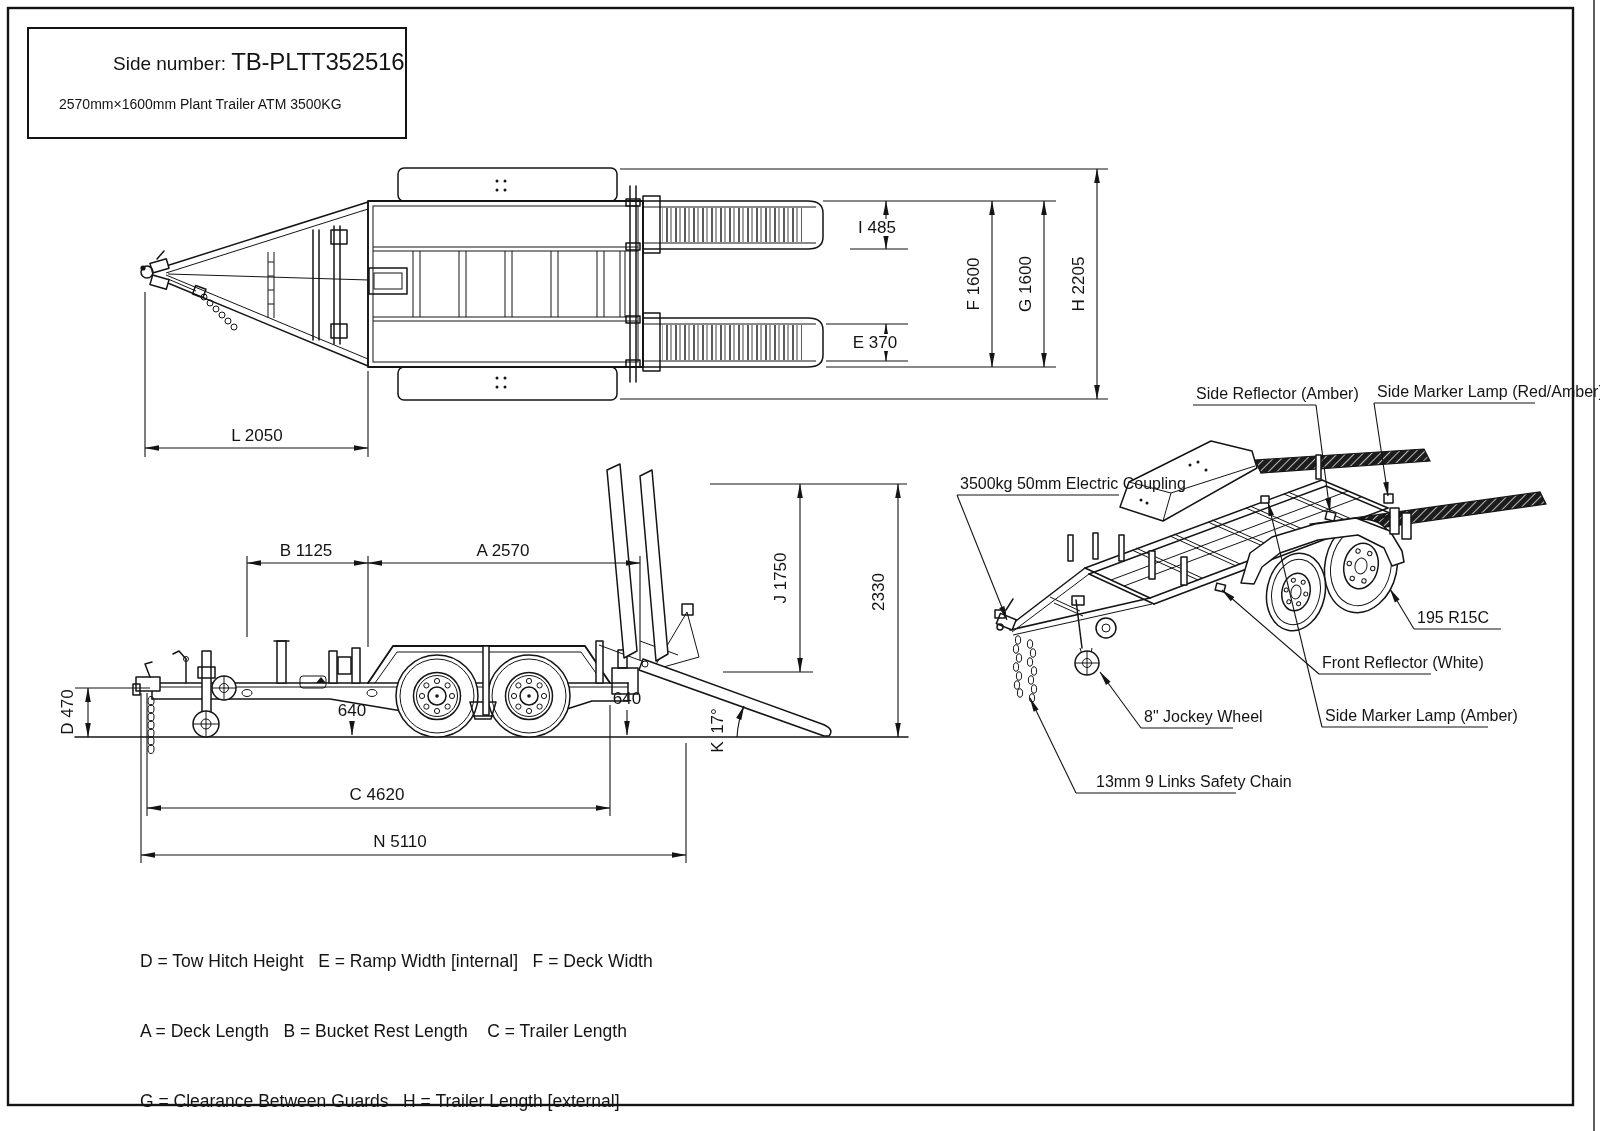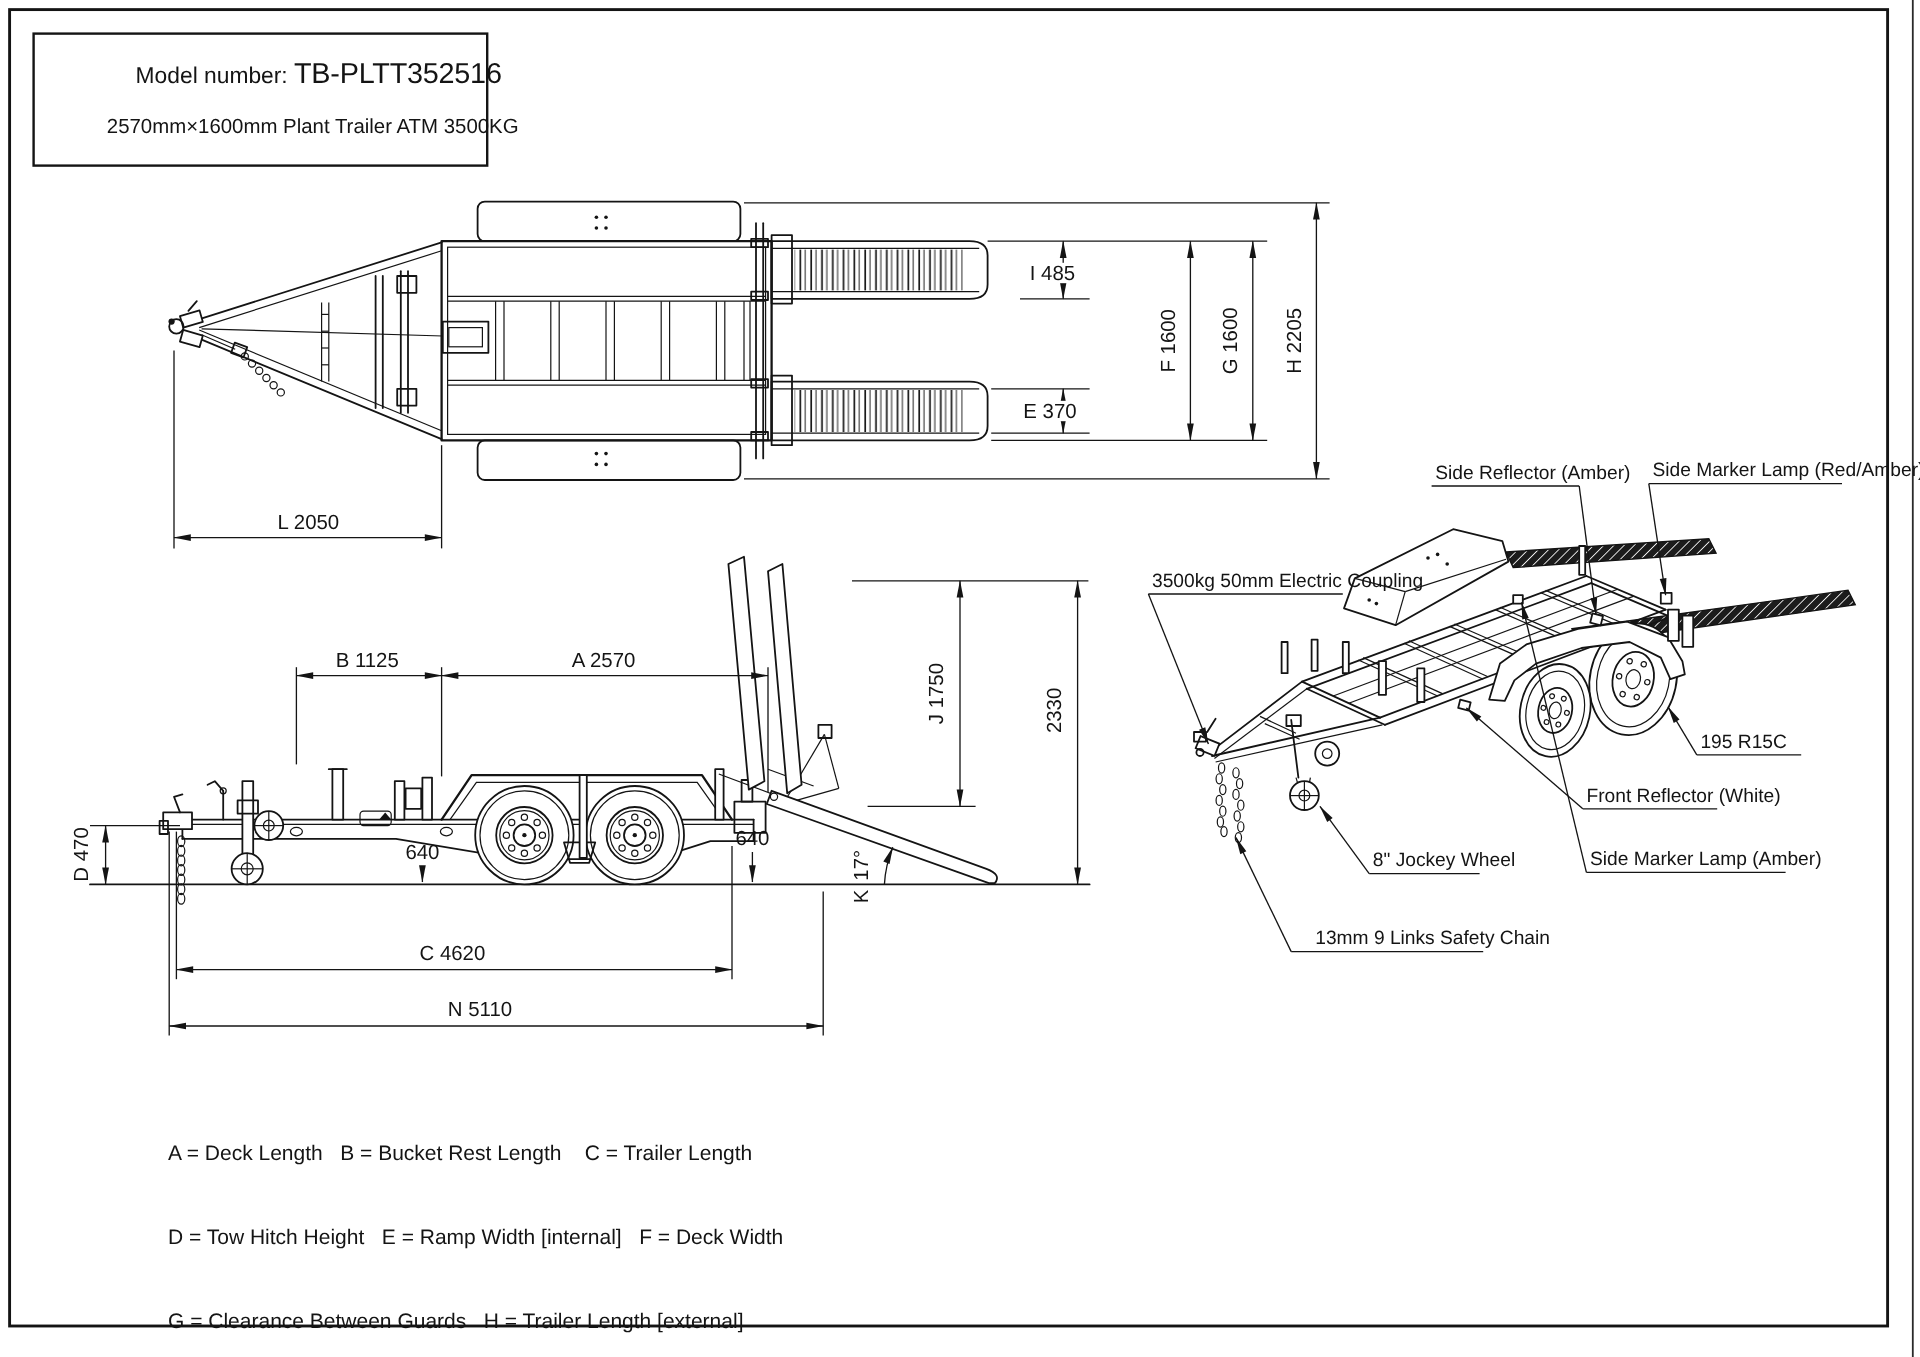--- a/index.html
+++ b/index.html
@@ -2,21 +2,21 @@
 <html><head>
 <meta charset="utf-8">
 <style>
   html,body { margin:0; padding:0; background:#ffffff; }
   body { width:1600px; height:1131px; font-family:"Liberation Sans", sans-serif; color:#141414; }
   .sheet { position:relative; width:1600px; height:1131px; background:#fff; overflow:hidden; }
   .sheet > svg { position:absolute; left:0; top:0; }
   .titlebox { position:absolute; left:27px; top:27px; width:376px; height:108px; border:2px solid #141414; }
   .tl1 { position:absolute; left:84px; top:19px; font-size:19px; white-space:pre; }
   .tl1 .mn { font-size:24px; letter-spacing:-0.2px; }
-  .tl2 { position:absolute; left:60px; top:67px; font-size:17px; white-space:pre; }
+  .tl2 { position:absolute; left:30px; top:67px; font-size:14px; white-space:pre; }
   .legend { position:absolute; left:140px; top:903px; font-size:17.5px; line-height:23.4px; white-space:pre; }
   
   .s  { stroke:#141414; stroke-width:1.5; fill:none; stroke-linejoin:round; stroke-linecap:round; }
   .sw2{ stroke-width:1.9; }
   .sf { stroke:#141414; stroke-width:1.5; fill:#ffffff; stroke-linejoin:round; }
   .t  { stroke:#141414; stroke-width:1; fill:none; }
   .d  { stroke:#141414; stroke-width:1.1; fill:none; }
   .blk{ fill:#141414; stroke:none; }
   .bg { fill:#ffffff; stroke:none; }
   text { fill:#141414; font-family:"Liberation Sans", sans-serif; }
@@ -487,26 +487,26 @@
     </g>
     <g>
       <text class="co" x="1096" y="787">13mm 9 Links Safety Chain</text>
       <line class="d" x1="1076" y1="793" x2="1236" y2="793"></line>
       <line class="d" x1="1076" y1="793" x2="1030" y2="698" marker-end="url(#aE)"></line>
     </g>
   </g>
 </svg>
 
   <div class="titlebox">
-    <div class="tl1"><span>Model number:</span> <span class="mn">TB-PLTT352516</span></div>
+    <div class="tl1"><span>Side number:</span> <span class="mn">TB-PLTT352516</span></div>
     <div class="tl2">2570mm×1600mm Plant Trailer ATM 3500KG</div>
   </div>
 
   <div class="legend">
+    <div>D = Tow Hitch Height   E = Ramp Width [internal]   F = Deck Width</div>
     <div>A = Deck Length   B = Bucket Rest Length    C = Trailer Length</div>
-    <div>D = Tow Hitch Height   E = Ramp Width [internal]   F = Deck Width</div>
     <div>G = Clearance Between Guards   H = Trailer Length [external]</div>
     
     
     
   </div>
 
 </div>
 
 </body></html>

